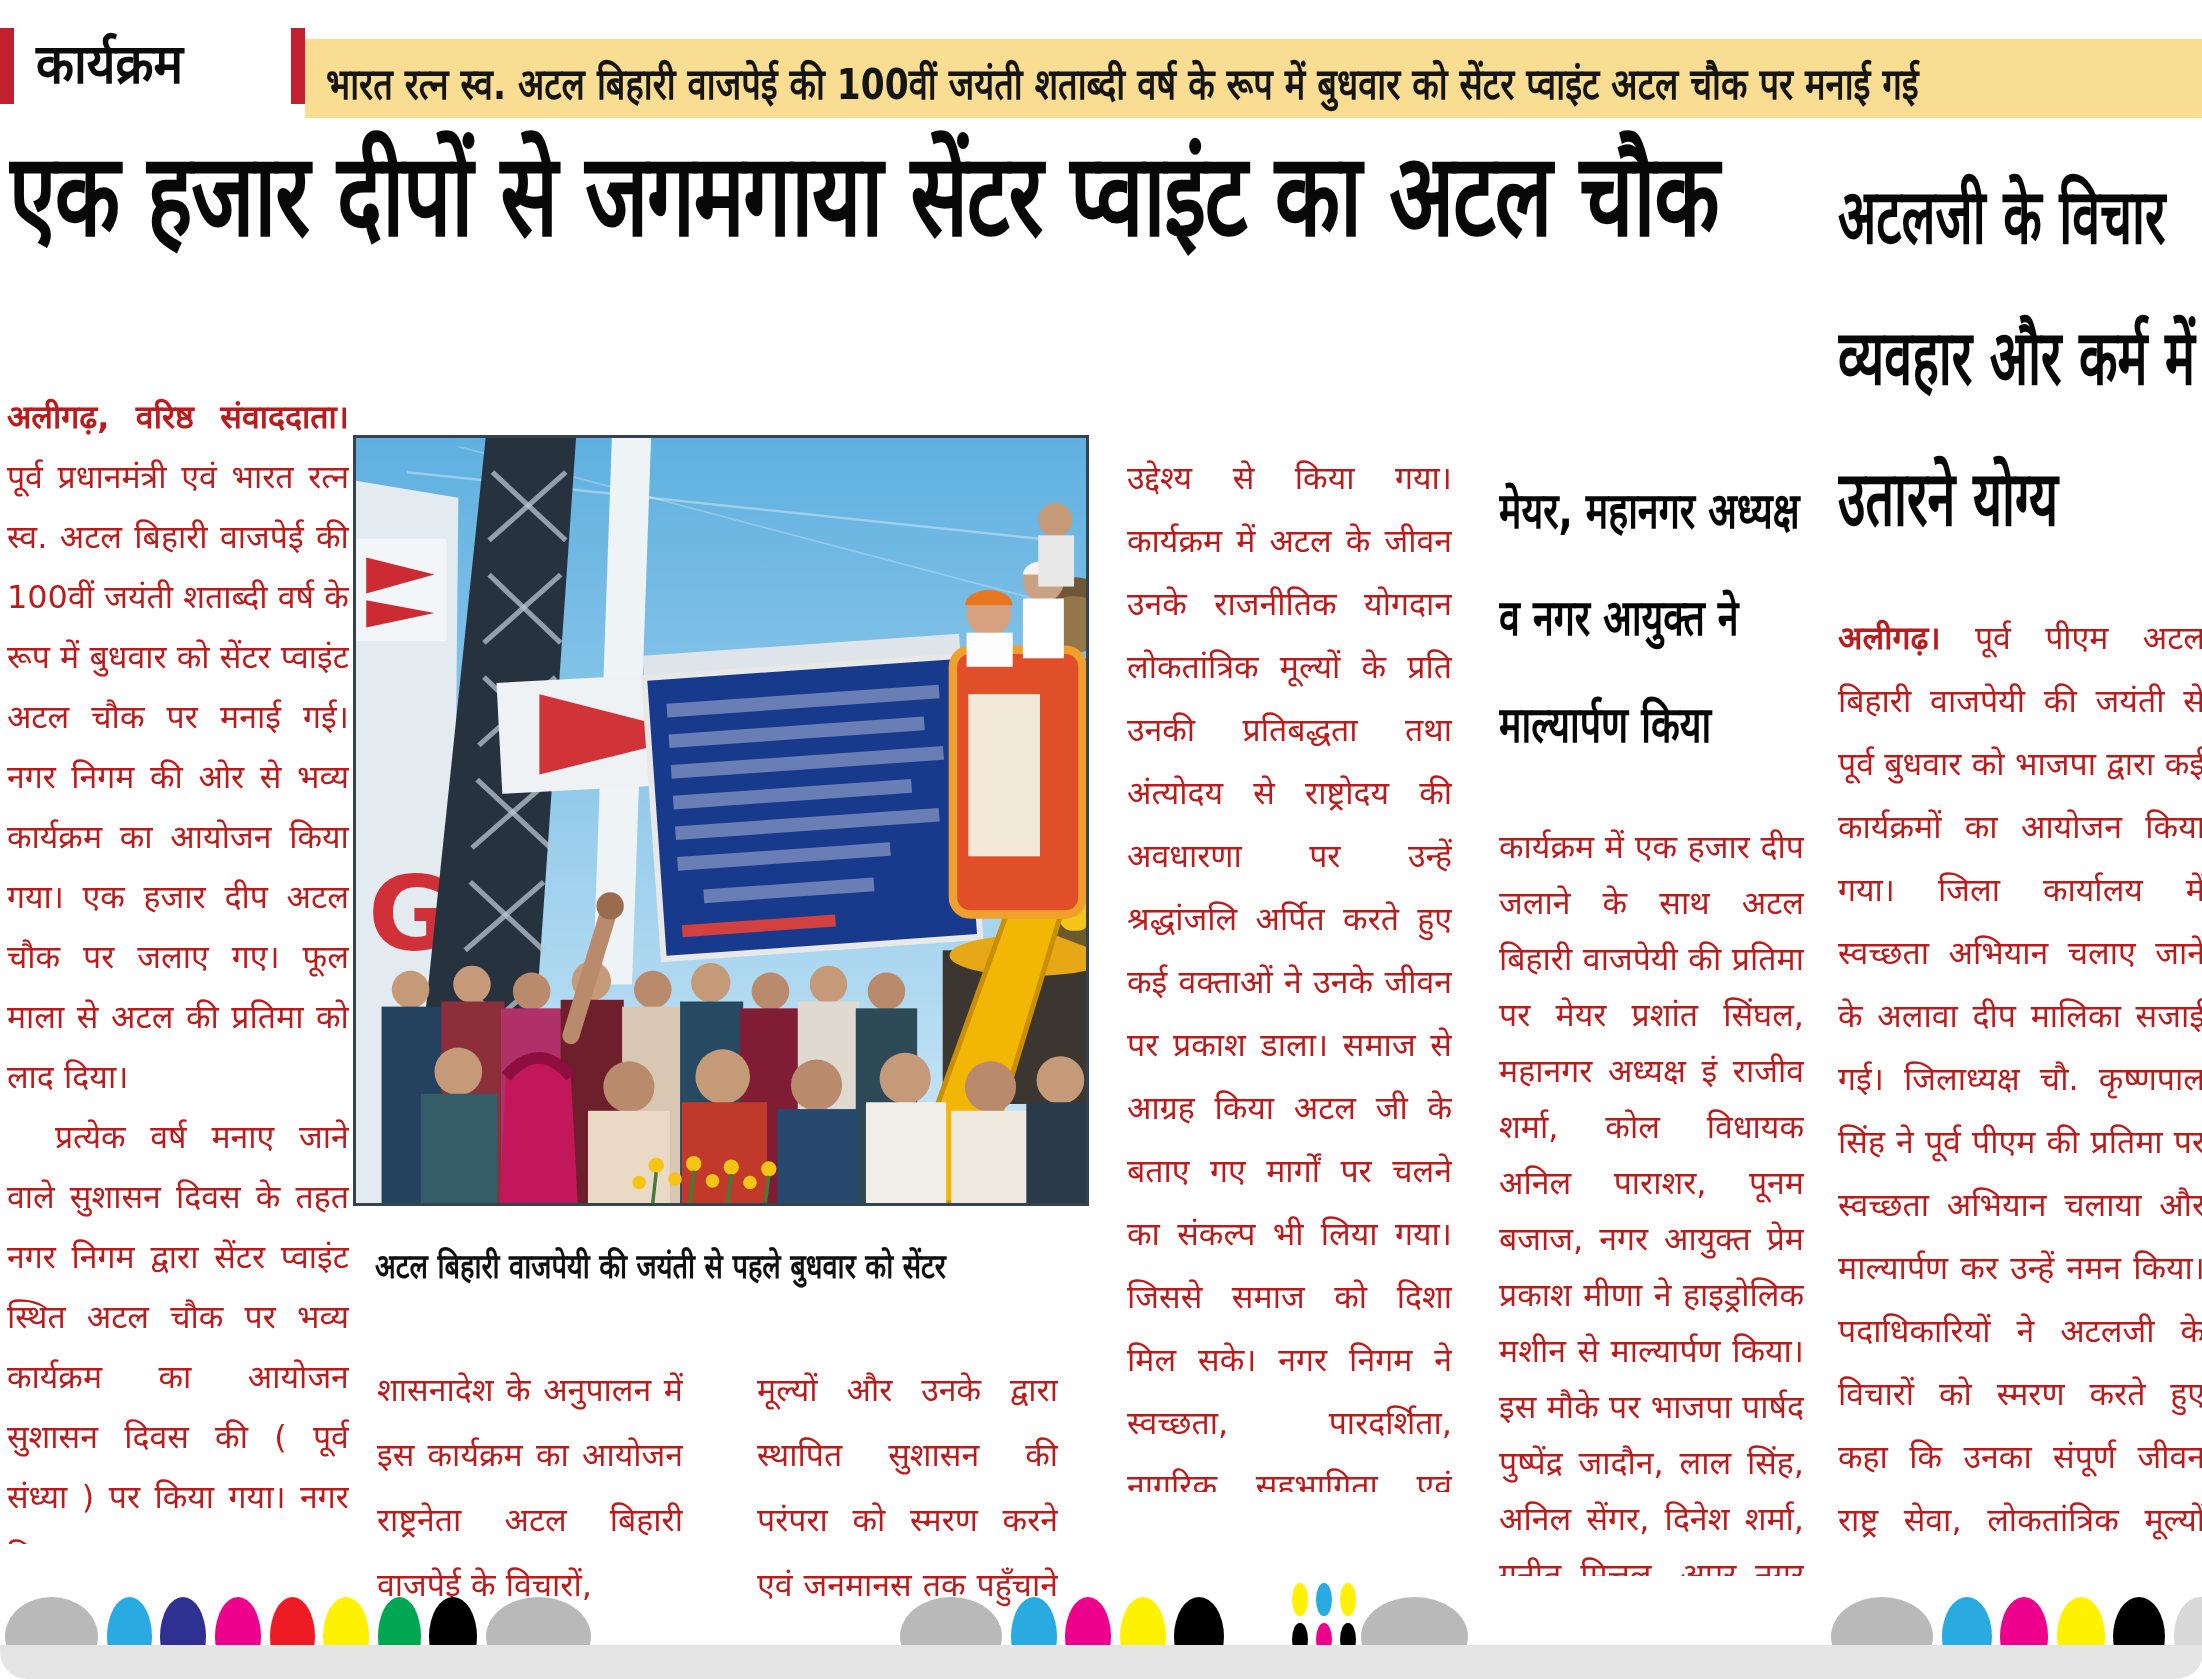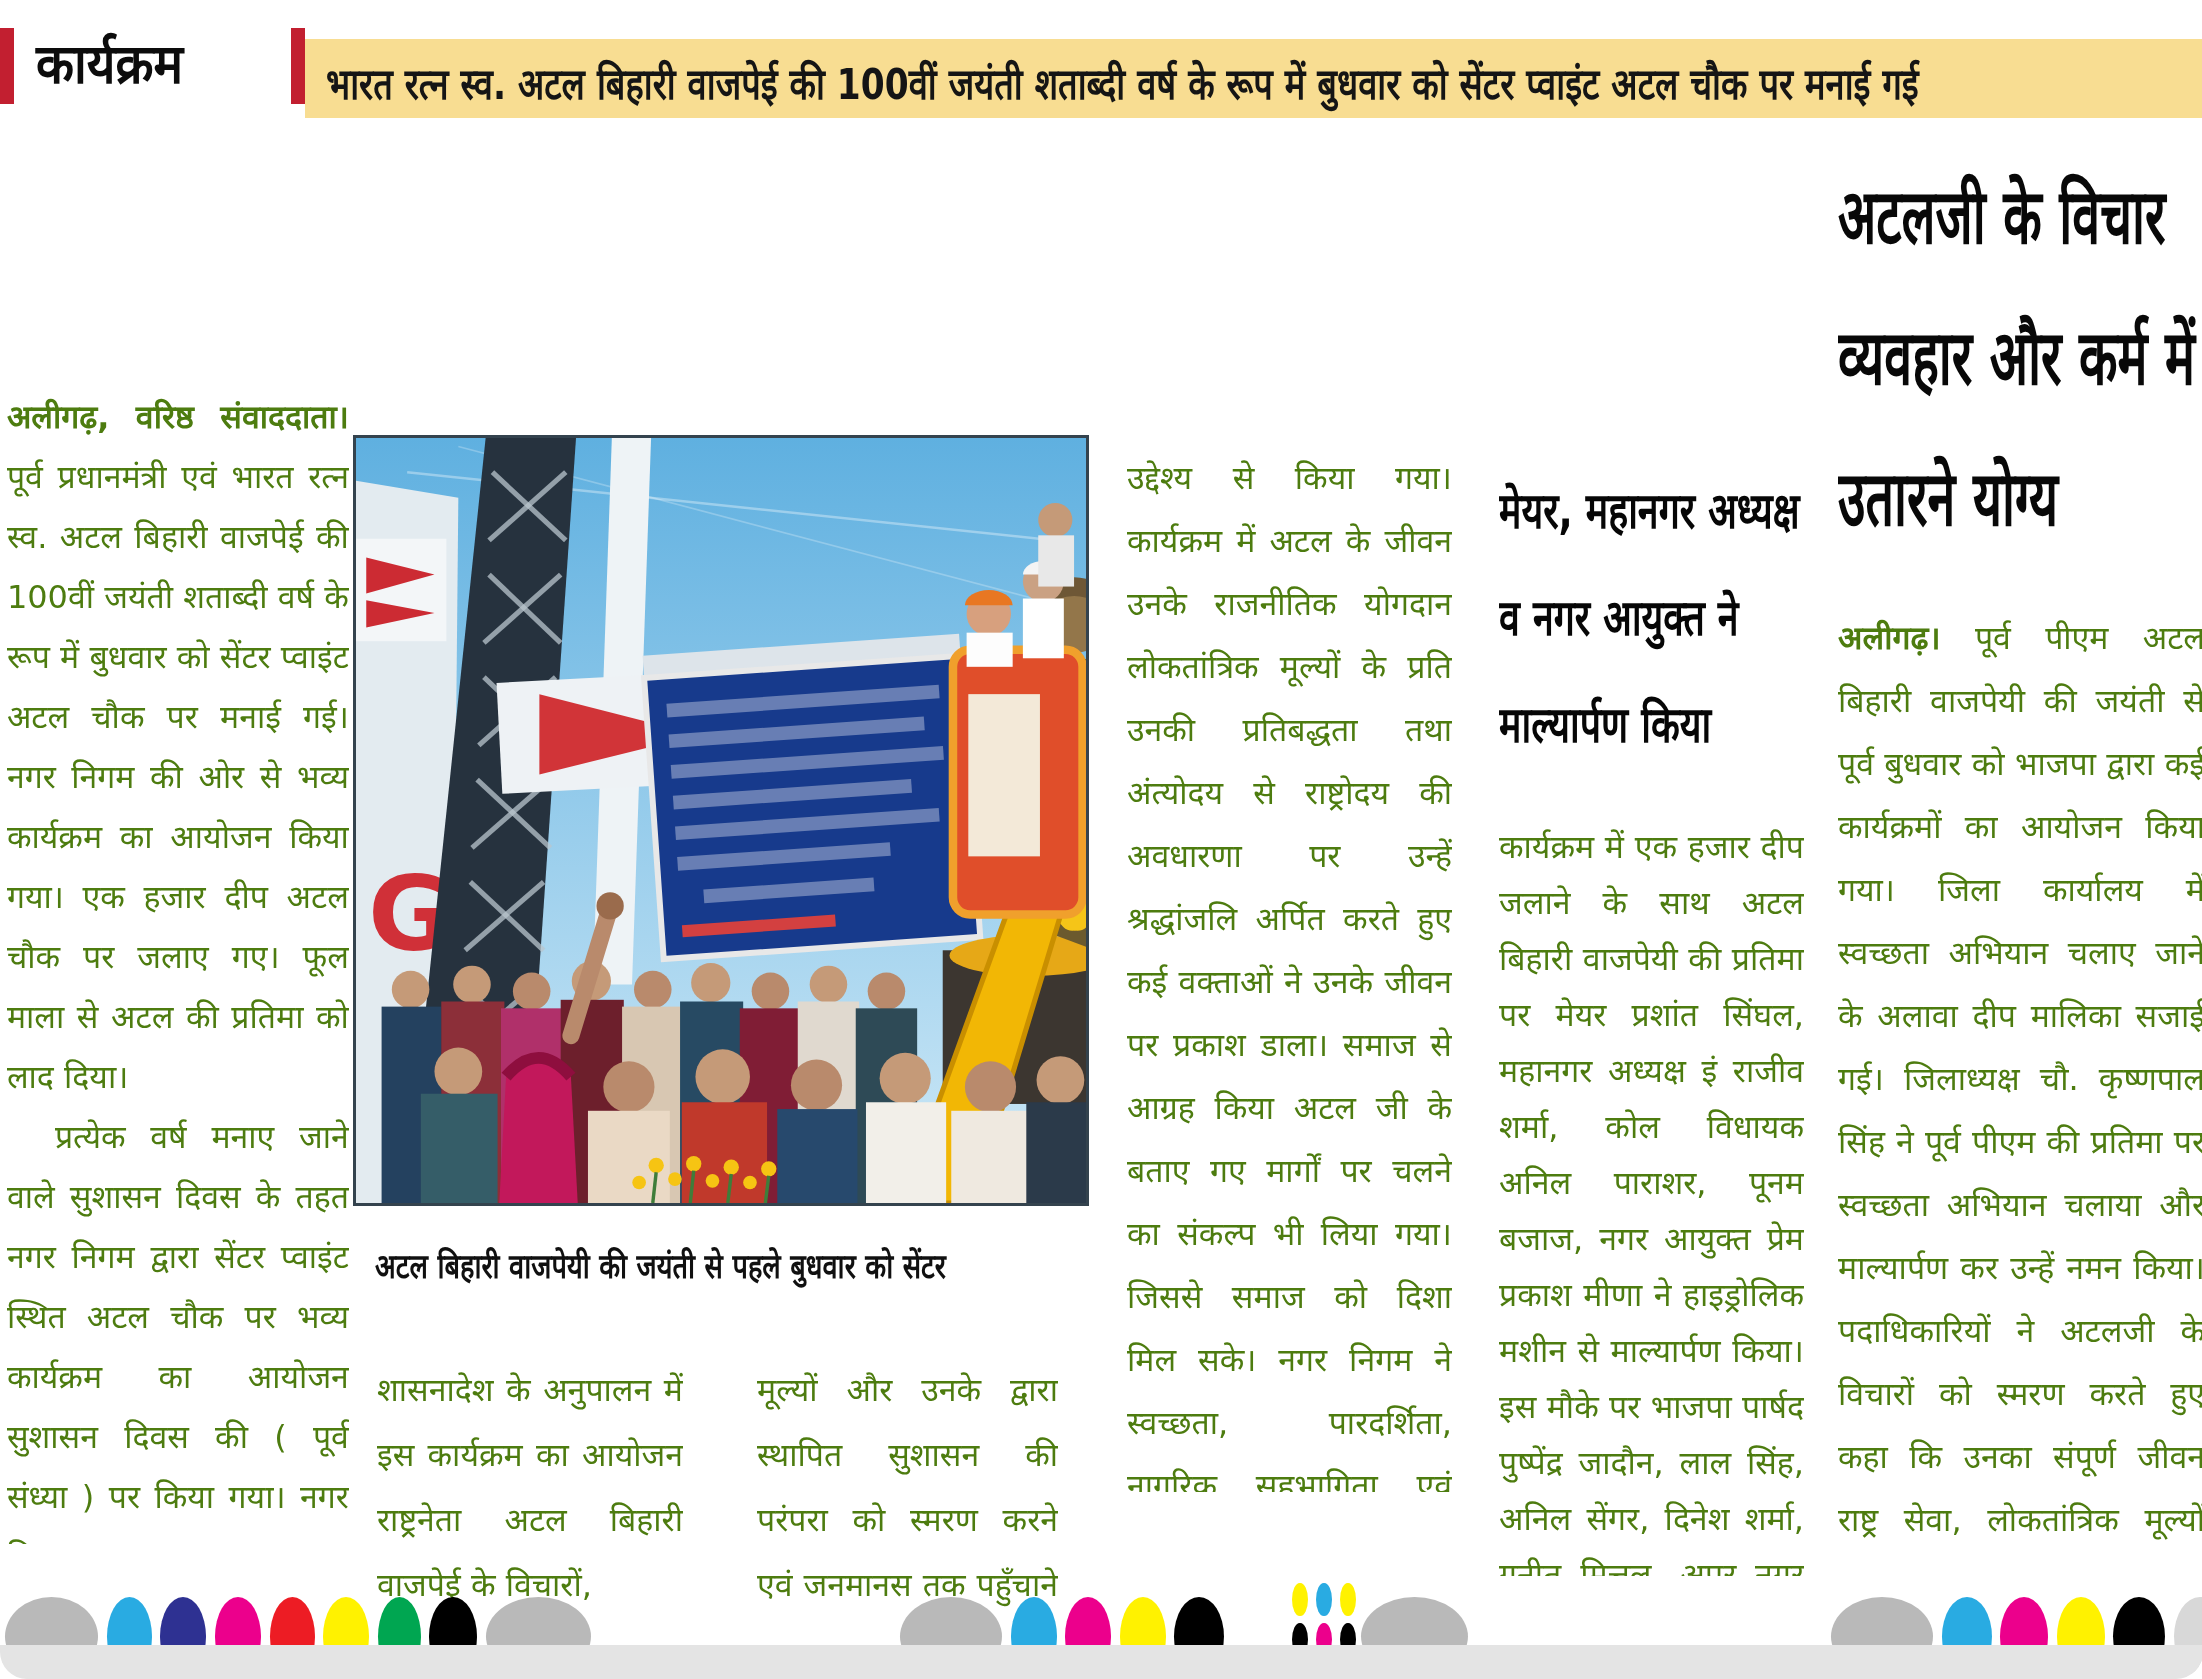--- a/index.html
+++ b/index.html
@@ -16,21 +16,21 @@
 
   
   #main-headline{position:absolute;left:8.6px;top:126px;width:1822px;height:157px;overflow:hidden;}
   #main-headline .t{display:inline-block;font-size:115px;line-height:1.2;font-weight:800;color:#080808;
                 white-space:nowrap;letter-spacing:-1.7px;transform:scaleX(.74);transform-origin:left top;}
   #side-headline{position:absolute;left:1838px;top:146px;width:367px;height:447px;overflow:hidden;}
   #side-headline .t{display:block;width:556px;font-size:76px;line-height:141px;font-weight:800;color:#080808;
                 transform:scaleX(.66);transform-origin:left top;}
 
   
-  .body-col{position:absolute;font-size:32px;text-align:justify;color:#4d7c0f;overflow:hidden;}
+  .body-col{position:absolute;font-size:32px;text-align:justify;color:#b91c1c;overflow:hidden;}
   .dateline{font-weight:800;}
   #col1{left:6.9px;top:387px;width:342px;height:1157px;line-height:60px;}
   #col1 p{margin:0;}
   #col1 p+p{text-indent:48px;}
   #col3{left:1127px;top:447px;width:325px;height:1045px;line-height:63px;}
   #col4-subhead{position:absolute;left:1499px;top:458px;width:317px;height:344px;overflow:hidden;}
   #col4-subhead .t{display:block;width:422px;font-size:50px;line-height:107px;font-weight:800;color:#060606;
                 transform:scaleX(.75);transform-origin:left top;}
   #col4{left:1499px;top:819px;width:305px;height:757px;line-height:56px;}
   #side-body{left:1838px;top:607px;width:367px;height:938px;line-height:63px;}
@@ -58,20 +58,23 @@
 
 <div id="canvas">
 
   <div class="red-bar" style="left:0;"></div>
   <div id="kicker-label">कार्यक्रम</div>
   <div class="red-bar" style="left:291px;"></div>
   <div id="kicker-strip">
     <div id="kicker-strip-text">भारत रत्न स्व. अटल बिहारी वाजपेई की 100वीं जयंती शताब्दी वर्ष के रूप में बुधवार को सेंटर प्वाइंट अटल चौक पर मनाई गई</div>
   </div>
 
+  <div id="main-headline">
+    <span class="t">एक हजार दीपों से जगमगाया सेंटर प्वाइंट का अटल चौक</span>
+  </div>
   <div id="side-headline">
     <span class="t">अटलजी के विचार</span>
     <span class="t">व्यवहार और कर्म में</span>
     <span class="t">उतारने योग्य</span>
   </div>
 
   <div id="col1" class="body-col">
     <p><span class="dateline">अलीगढ़, वरिष्ठ संवाददाता।</span><span> पूर्व प्रधानमंत्री एवं भारत रत्न स्व. अटल बिहारी वाजपेई की 100वीं जयंती शताब्दी वर्ष के रूप में बुधवार को सेंटर प्वाइंट अटल चौक पर मनाई गई। नगर निगम की ओर से भव्य कार्यक्रम का आयोजन किया गया। एक हजार दीप अटल चौक पर जलाए गए। फूल माला से अटल की प्रतिमा को लाद दिया।</span></p>
     <p>प्रत्येक वर्ष मनाए जाने वाले सुशासन दिवस के तहत नगर निगम द्वारा सेंटर प्वाइंट स्थित अटल चौक पर भव्य कार्यक्रम का आयोजन सुशासन दिवस की ( पूर्व संध्या ) पर किया गया। नगर निगम द्वारा</p>
   </div>

